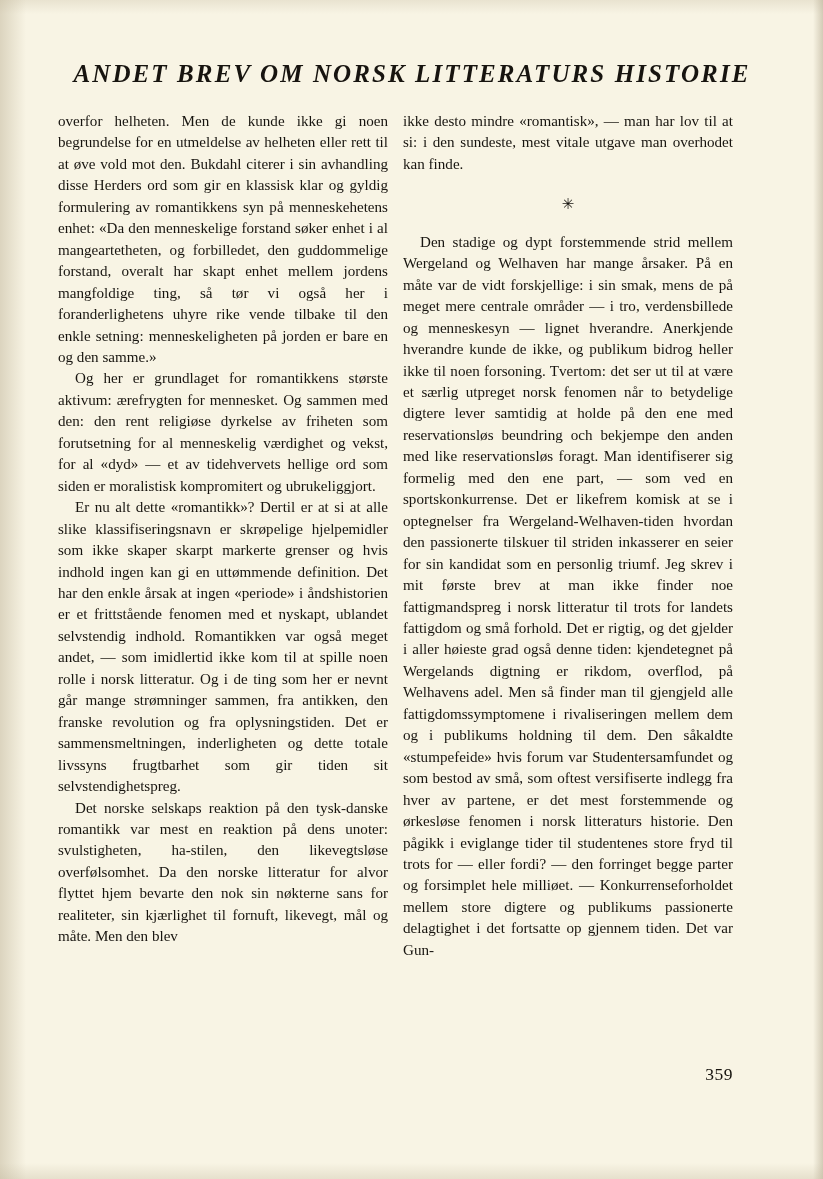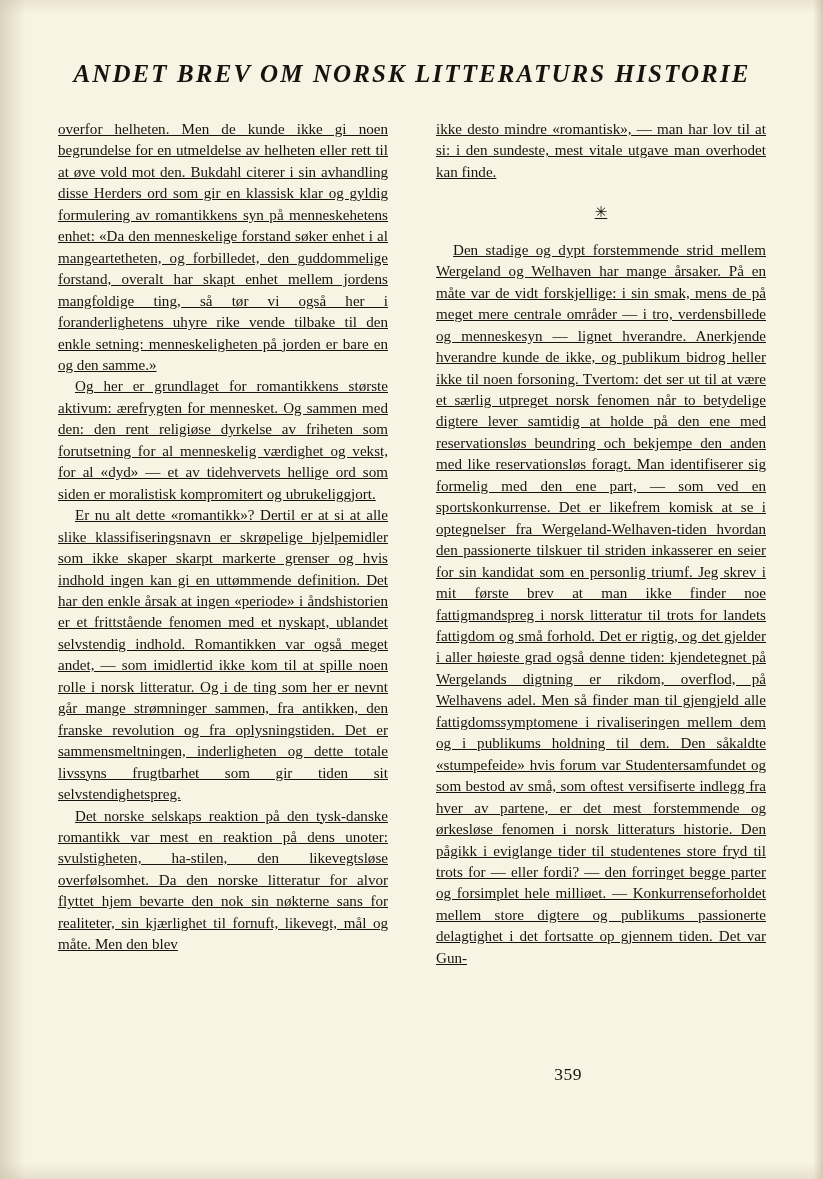--- a/index.html
+++ b/index.html
@@ -61,31 +61,30 @@
   }
 
   .columns {
     position: absolute;
     left: 58px;
     top: 108px;
     width: 706px;
   }
   .col {
     position: absolute;
-    top: 11px;
+    top: 3px;
     width: 330px;
     font-size: 15.1px;
     line-height: 21.45px;
     text-align: justify;
     text-justify: inter-word;
     hyphens: none;
-    text-decoration: underline;
   }
   .col-left  { left: 0px; }
-  .col-right { left: 345px; margin-left: 33px; }
+  .col-right { left: 345px; }
 
   .col p {
     margin: 0;
     text-indent: 0;
   }
   .col p.indent {
     text-indent: 17px;
   }
 
   .sep-asterisk {
@@ -95,21 +94,21 @@
     line-height: 21.45px;
     margin: 19px 0 16px 0;
     letter-spacing: 0;
   }
 
   .page-number {
     position: absolute;
     left: 345px;
     top: 0;
     width: 330px;
-    text-align: center;
+    text-align: right;
     font-size: 17.5px;
     letter-spacing: 0.5px;
   }
 </style>
 </head>
 <body>
 
 <div class="page">
 
   <div class="edge-shade-top"></div>

